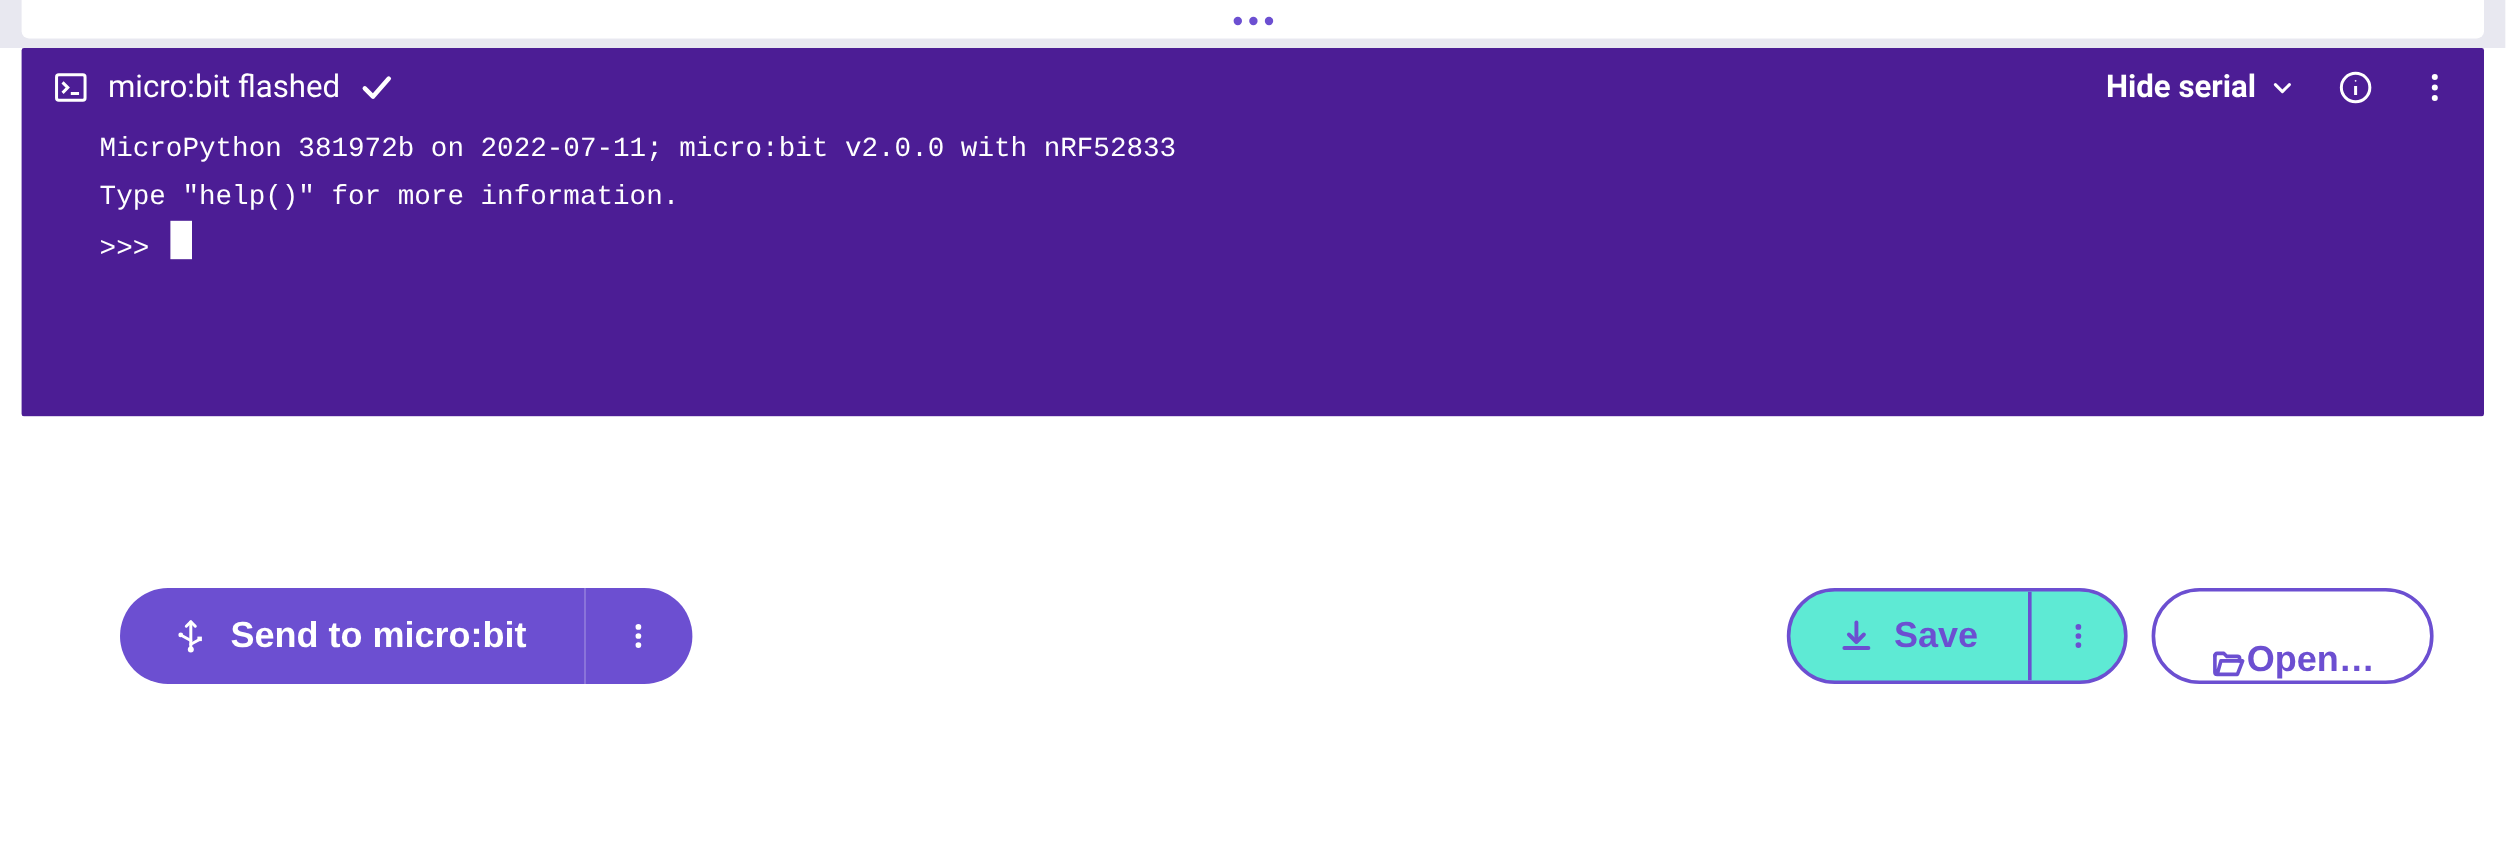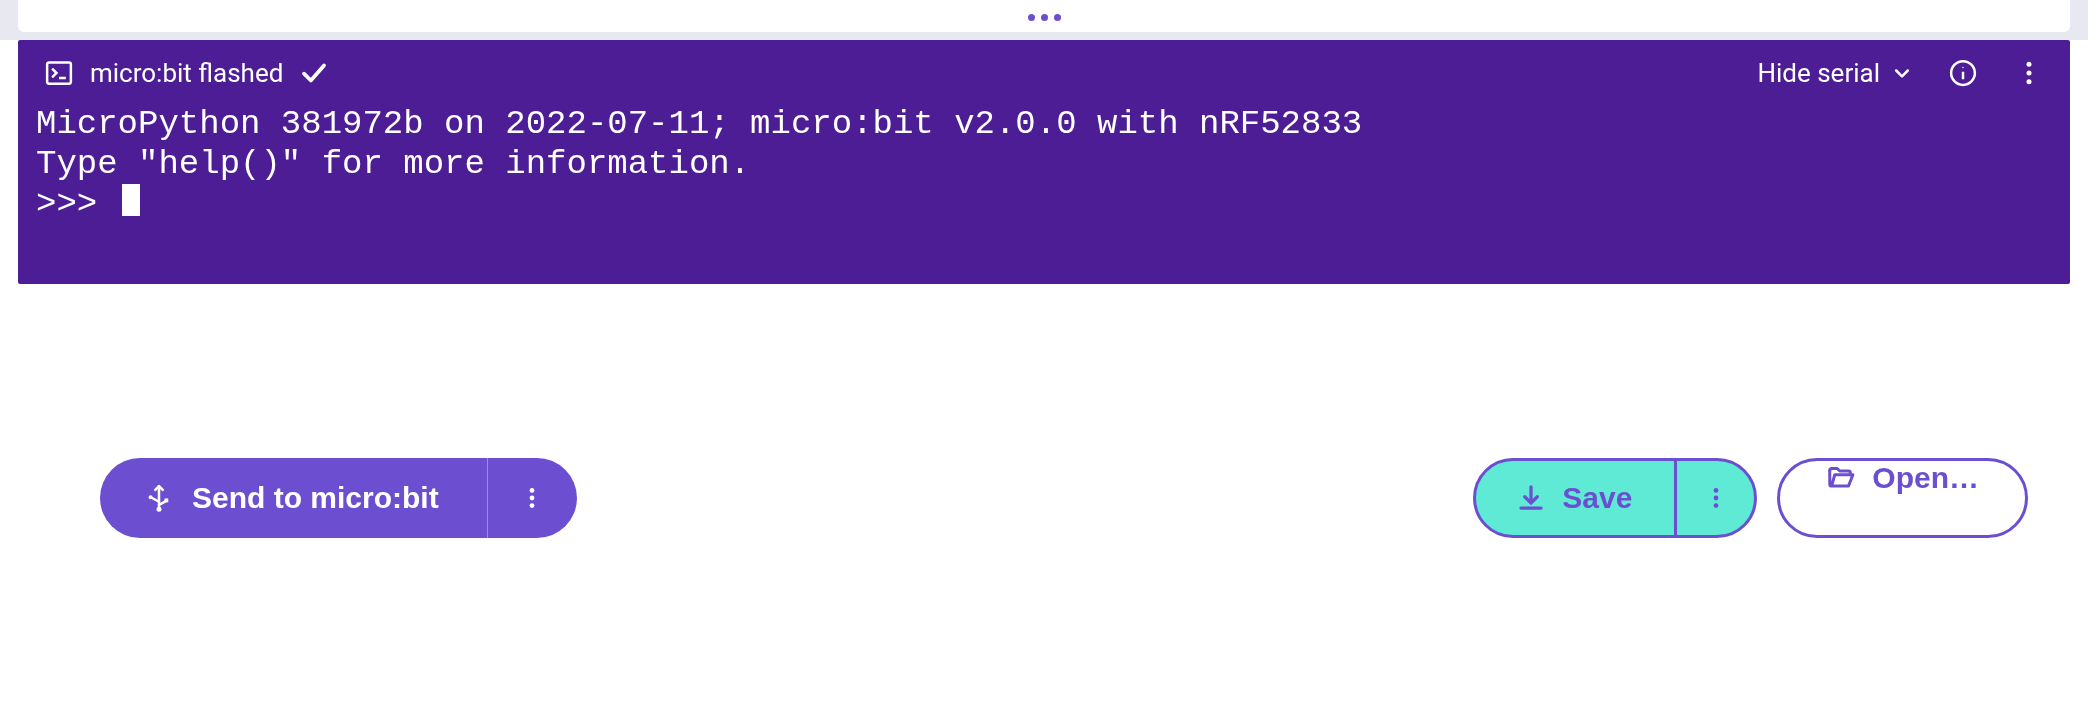--- a/index.html
+++ b/index.html
@@ -59,33 +59,34 @@
     align-items:center;
     padding: 18px 26px 10px 26px;
     gap:18px;
     font-size:26px;
   }
   .serial-header .status {
     display:flex; align-items:center; gap:16px;
     flex:1;
   }
   .serial-header .right-controls {
-    display:flex; align-items:flex-end; gap:36px;
+    display:flex; align-items:flex-end; gap:36px;font-weight:bold;
   }
   .hide-serial {
     display:flex; align-items:center; gap:12px;
     cursor:pointer;
   }
   .serial-body {
-    padding: 6px 18px 60px 18px;
+    padding: 6px 18px 120px 18px;
     font-family: "SFMono-Regular", ui-monospace, Menlo, Consolas, "Liberation Mono", monospace;
-    font-size:34px;
+    font-size:23px;
     line-height:40px;
     white-space: pre;
     color:#ffffff;
+    margin-left:47px;
   }
   .line { display:block; }
   .line .prompt { color:#ffffff; }
   .cursor {
     display:inline-block;
     width:18px; height:32px;
     background:#ffffff;
     vertical-align:-3px;
     margin-left:4px;
   }
@@ -150,22 +151,21 @@
   .btn-outline-caret {
     width:80px;
     border:none;
     background:transparent;
     border-left:3px solid #6c4fd1;
     color:#6c4fd1;
     cursor:pointer;
     display:flex;align-items:center;justify-content:center;
   }
   .btn-outline-single {
-    display:flex; align-items:flex-start; justify-content:center;
-    gap:16px;
+    display:flex; align-items:flex-end; justify-content:center;
     color:#6c4fd1;
     font-size:30px;
     font-weight:700;
     padding: 0 46px;
     border:3px solid #6c4fd1;
     background:#ffffff;
     border-radius:60px;
     height:80px;
     cursor:pointer;
   }

